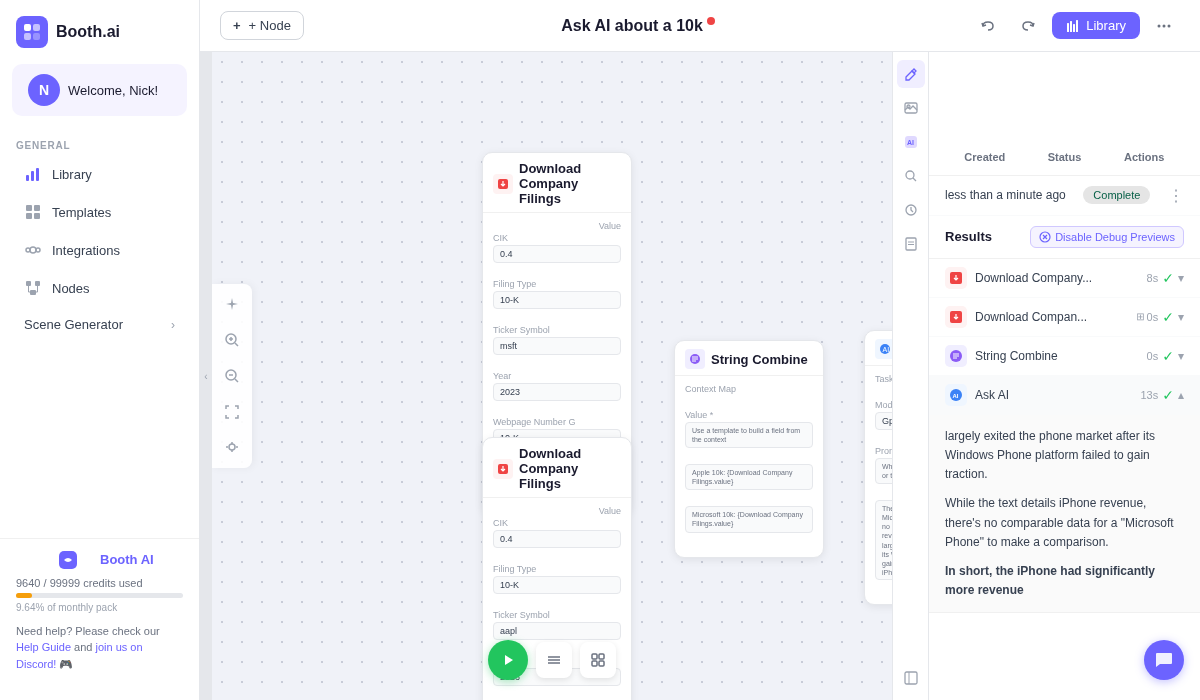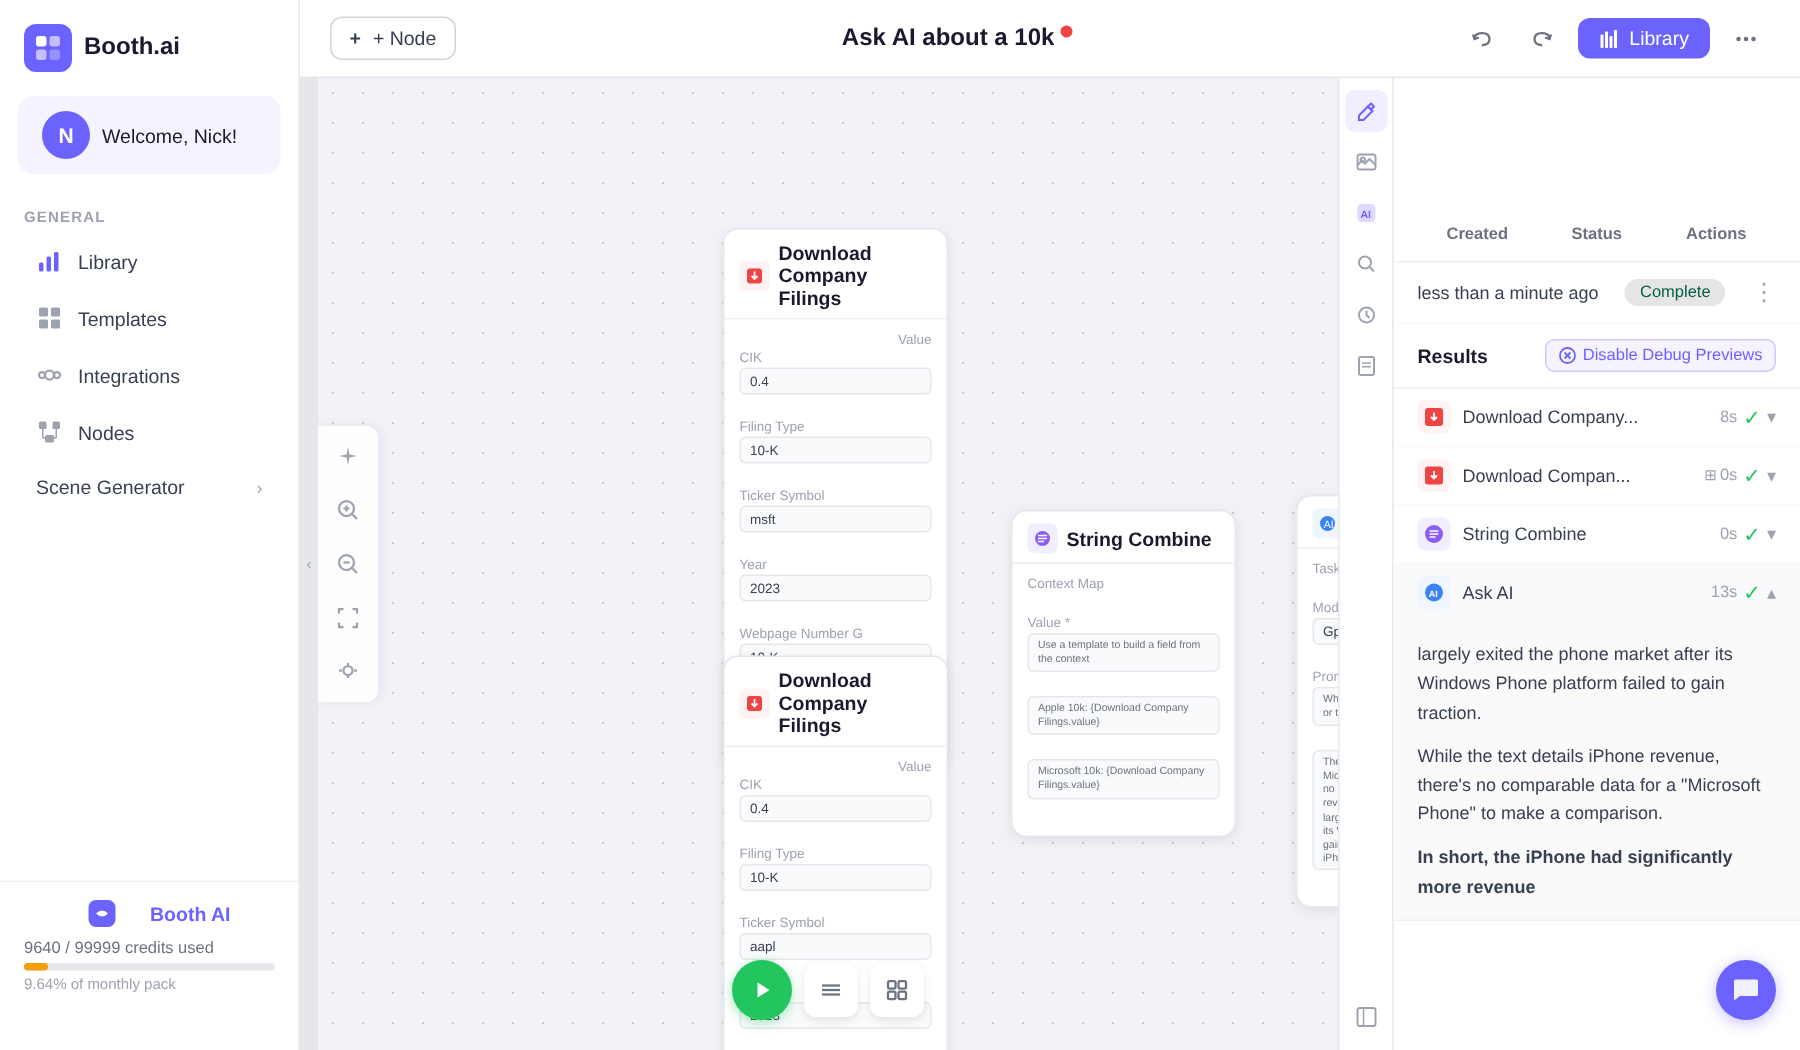--- a/index.html
+++ b/index.html
@@ -181,20 +181,23 @@
             <path d="M2 6 Q6 2 10 6 Q6 10 2 6Z" fill="white"></path>
           </svg>
       </div>
       <span>Booth AI</span>
     </div>
     <div class="credits-label">9640 / 99999 credits used</div>
     <div class="credits-bar-bg">
       <div class="credits-bar-fill"></div>
     </div>
     <div class="credits-pct">9.64% of monthly pack</div>
+    <div class="help-text">
+      Need help? Please check our <a href="#">Help Guide</a> and <a href="#">join us on Discord!</a> 🎮
+    </div>
   </div>
 </div>
 
 <div class="main">
 
   <div class="topbar">
     <button class="add-node-btn">
       <span style="font-weight:600;">+</span>
       <span style="margin-left:2px;">+ Node</span>
     </button>

